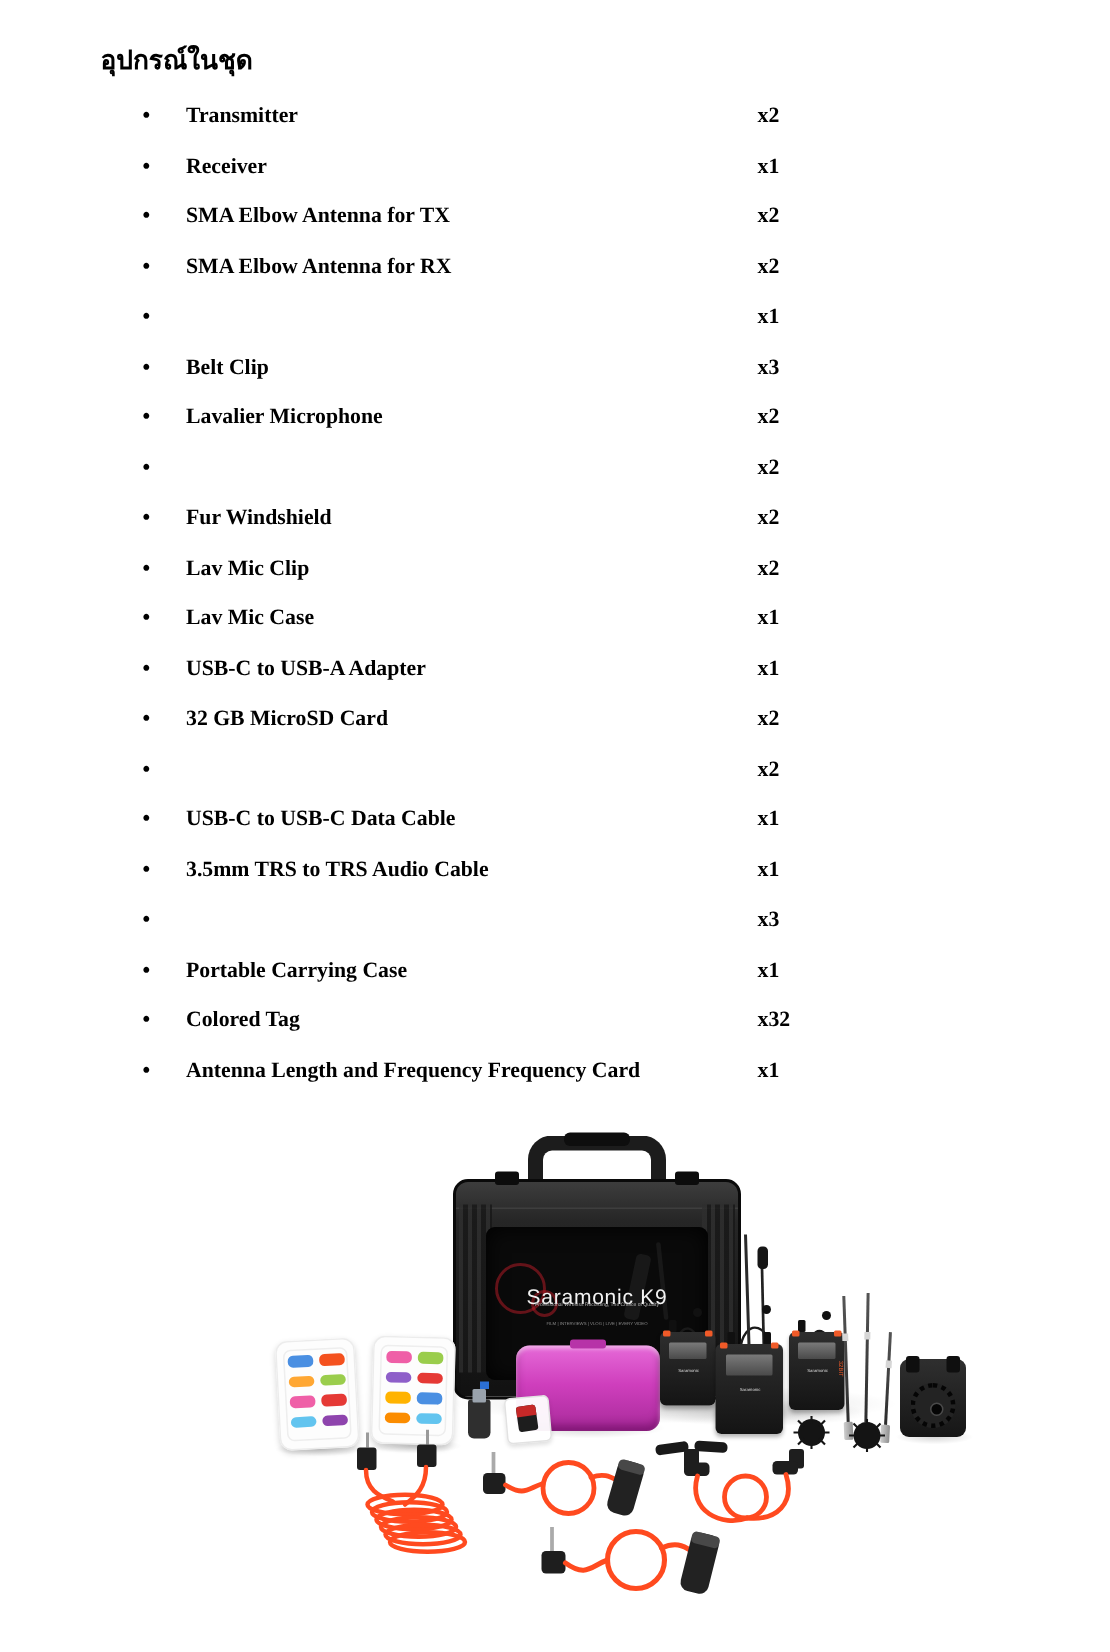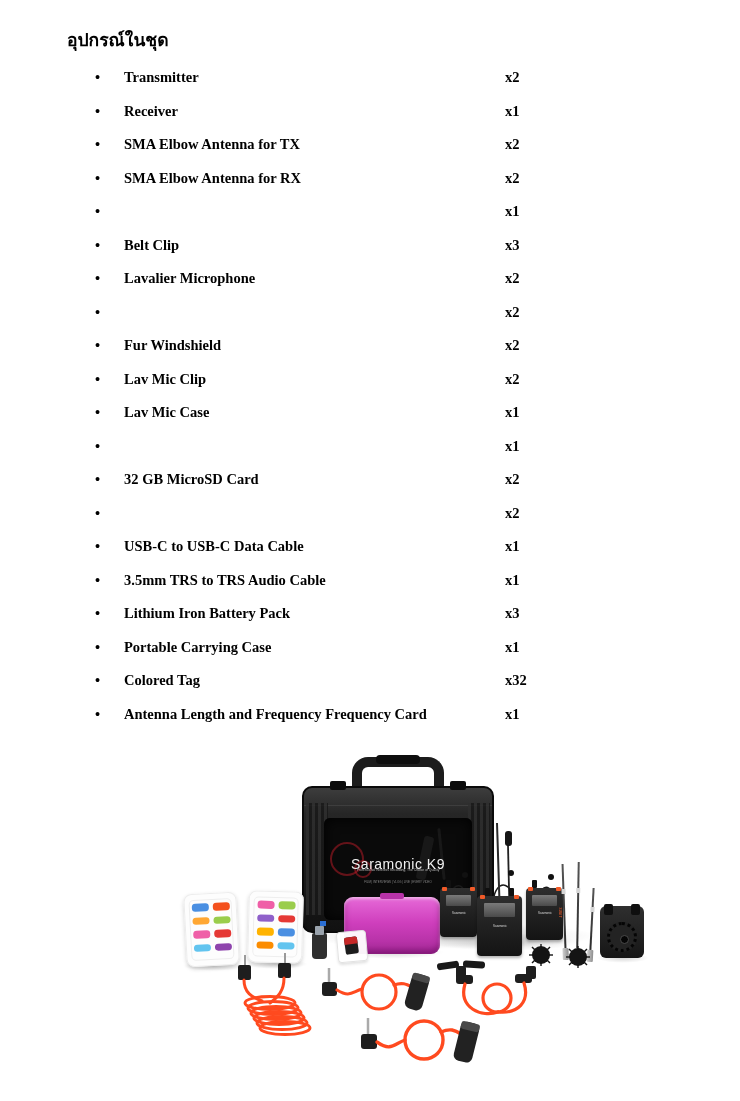--- a/index.html
+++ b/index.html
@@ -163,20 +163,21 @@
       <span class="li-label">Lav Mic Clip</span>
       <span class="li-qty">x2</span>
     </div>
     <div class="li-row">
       <span class="li-bullet">•</span>
       <span class="li-label">Lav Mic Case</span>
       <span class="li-qty">x1</span>
     </div>
     <div class="li-row">
       <span class="li-bullet">•</span>
+      <span class="li-label">USB-C to USB-A Adapter</span>
       <span class="li-qty">x1</span>
     </div>
     <div class="li-row">
       <span class="li-bullet">•</span>
       <span class="li-label">32 GB MicroSD Card</span>
       <span class="li-qty">x2</span>
     </div>
     <div class="li-row">
       <span class="li-bullet">•</span>
       <span class="li-qty">x2</span>
@@ -186,21 +187,20 @@
       <span class="li-label">USB-C to USB-C Data Cable</span>
       <span class="li-qty">x1</span>
     </div>
     <div class="li-row">
       <span class="li-bullet">•</span>
       <span class="li-label">3.5mm TRS to TRS Audio Cable</span>
       <span class="li-qty">x1</span>
     </div>
     <div class="li-row">
       <span class="li-bullet">•</span>
-      <span class="li-label">Lithium Iron Battery Pack</span>
       <span class="li-qty">x3</span>
     </div>
     <div class="li-row">
       <span class="li-bullet">•</span>
       <span class="li-label">Portable Carrying Case</span>
       <span class="li-qty">x1</span>
     </div>
     <div class="li-row">
       <span class="li-bullet">•</span>
       <span class="li-label">Colored Tag</span>

